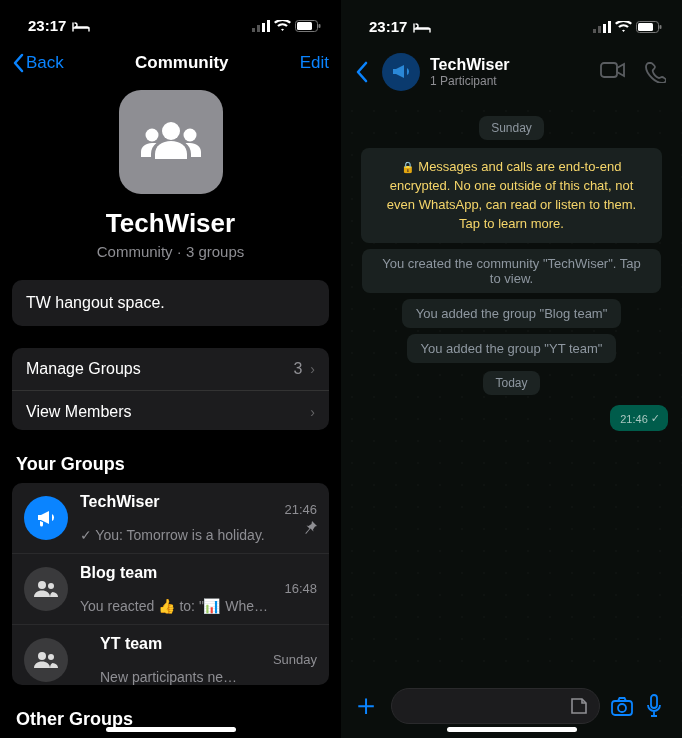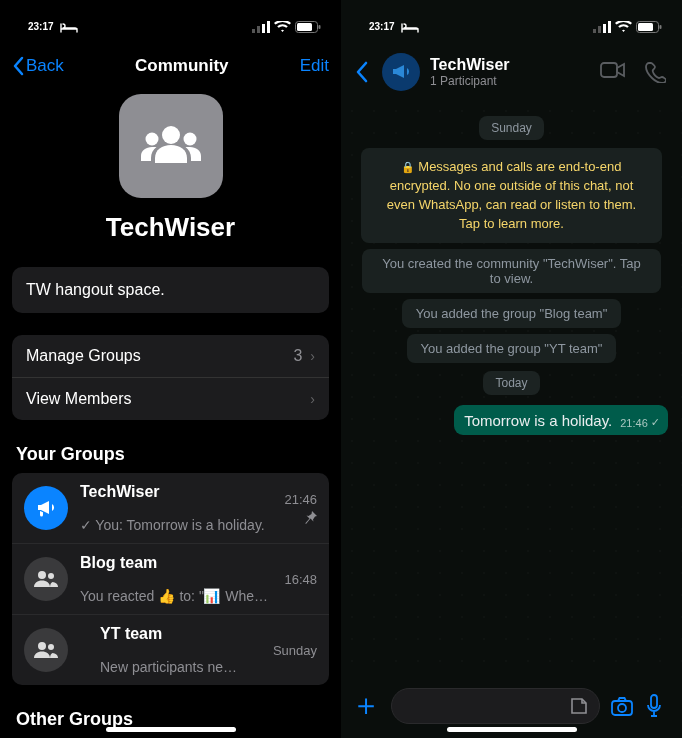--- a/index.html
+++ b/index.html
@@ -19,21 +19,21 @@
     flex-direction: column;
   }
   .phone.right { background: #0a0e0c; }
   
   .status-bar {
     height: 44px;
     display: flex;
     align-items: center;
     justify-content: space-between;
     padding: 9px 20px 0 28px;
-    font-size: 10px;
+    font-size: 15px;
     font-weight: 600;
     gap: 47px;
   }
   .status-left { display: flex; align-items: center; gap: 6px; }
   .status-right { display: flex; align-items: center; gap: 4px; }
   .bed-icon { font-size: 13px; }
   
   .nav-bar {
     height: 44px;
     display: flex;
@@ -202,20 +202,21 @@
             <circle cx="34" cy="12" r="9"></circle>
             <circle cx="15" cy="16" r="6.5"></circle>
             <circle cx="53" cy="16" r="6.5"></circle>
             <path d="M34 22c-9 0-16 5-16 13v5h32v-5c0-8-7-13-16-13z"></path>
             <path d="M15 24c-6 0-11 3.5-11 9v5h10v-3c0-4.5 2-8.5 5.5-11H15z"></path>
             <path d="M53 24c6 0 11 3.5 11 9v5H54v-3c0-4.5-2-8.5-5.5-11H53z"></path>
           </g>
         </svg>
     </div>
     <div class="comm-name">TechWiser</div>
+    <div class="comm-sub">Community · 3 groups</div>
   </div>
 
   <div class="card">TW hangout space.</div>
 
   <div class="menu">
     <div class="menu-row">
       <span>Manage Groups</span>
       <span class="menu-right">
         <span>3</span>
         <span class="chev">›</span>
@@ -360,21 +361,20 @@
     <div class="date-pill">Sunday</div>
     <div class="enc-box">
       <span class="lock">🔒</span><span>Messages and calls are end-to-end encrypted. No one outside of this chat, not even WhatsApp, can read or listen to them. Tap to learn more.</span>
     </div>
     <div class="sys-msg">You created the community "TechWiser". Tap to view.</div>
     <div class="sys-msg">You added the group "Blog team"</div>
     <div class="sys-msg">You added the group "YT team"</div>
     <div class="date-pill">Today</div>
     <div class="out-row">
       <div class="out-bubble">
-        <span>Tomorrow is a holiday.</span>
         <span class="bubble-meta">
           <span>21:46</span>
           <span>✓</span>
         </span>
       </div>
     </div>
   </div>
 
   <div class="input-bar">
     <div class="plus-btn">＋</div>

